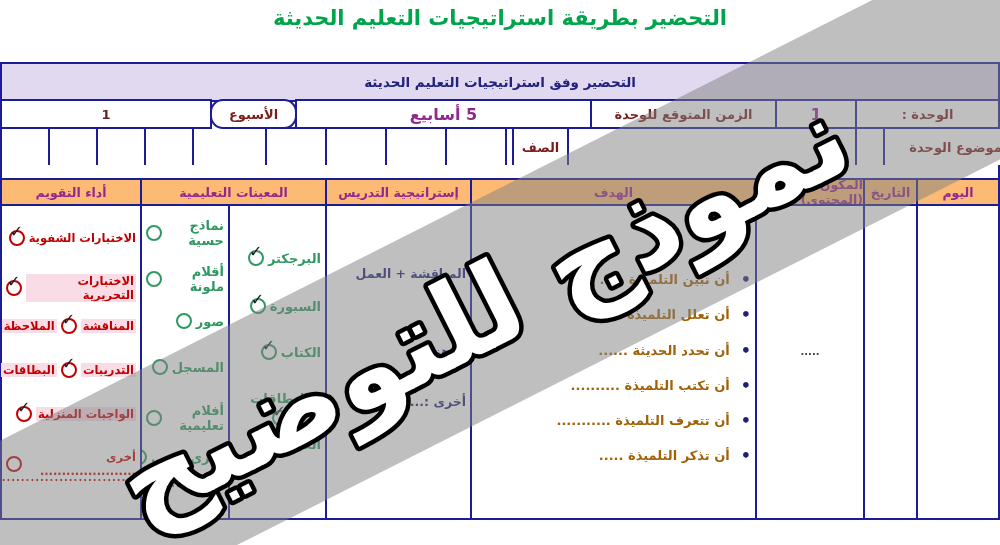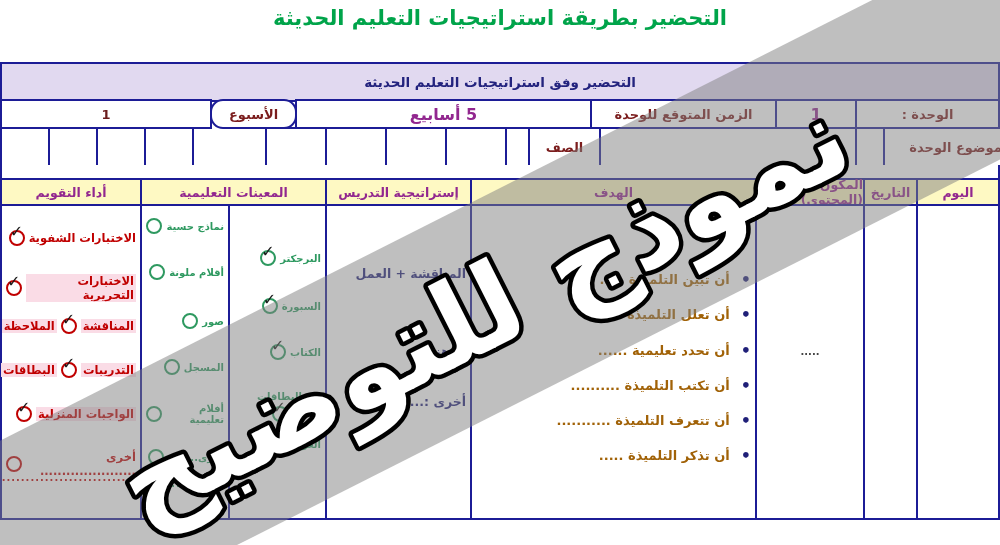--- a/index.html
+++ b/index.html
@@ -7,26 +7,26 @@
   .page{position:relative;width:1000px;height:545px;background:#fff;overflow:hidden;direction:rtl;}
   .abs{position:absolute;box-sizing:border-box;}
   .page-title{top:6px;left:0;width:100%;text-align:center;font-size:21px;font-weight:bold;color:#00a44a;}
   .cell{position:absolute;box-sizing:border-box;border:2px solid #1c1c96;background:#fff;
         display:flex;align-items:center;justify-content:center;font-weight:bold;}
   .subtitle-band{top:62px;left:0;width:1000px;height:40px;background:#e1d9f0;color:#23237e;font-size:13.5px;}
   .lbl-maroon{color:#7b1d1d;font-size:13px;}
   .val-purple{color:#92278f;font-size:16px;}
   .val-maroon{color:#6b1d1d;font-size:13px;}
   .spacer-row{top:165px;left:0;width:1000px;height:15px;border-left:2px solid #1c1c96;border-right:2px solid #1c1c96;background:#fff;}
-  .hdr{background:#fef9c3;color:#92278f;font-size:12.5px;}
+  .hdr{background:#fdba74;color:#92278f;font-size:12.5px;}
   .bodycol{background:#fff;}
   
   .crow{position:absolute;right:0;left:0;display:flex;align-items:center;gap:4px;padding:0 4px;font-weight:bold;}
   .ev{color:#c00000;font-size:11.5px;justify-content:flex-start;}
-  .aid{color:#2e9960;font-size:10px;justify-content:flex-start;}
+  .aid{color:#2e9960;font-size:13px;justify-content:flex-start;}
   .strat{color:#1f1f78;font-size:12.5px;justify-content:flex-start;}
   .obj{color:#a16207;font-size:13px;justify-content:flex-start;}
   .obj::before{content:"\2022";color:#1f1f78;font-size:16px;margin-left:7px;flex:none;}
   .hl{background:#fadce6;padding:0 2px;}
   .cc{display:inline-block;width:12px;height:12px;border-radius:50%;border:2px solid currentColor;position:relative;flex:none;}
   .cc.checked::after{content:"\2713";position:absolute;left:-1px;top:-10px;font-size:16px;font-weight:bold;color:#1a1a1a;}
   .dotline{letter-spacing:1px;font-size:10px;}
   .divider-v{position:absolute;background:#1c1c96;}
   .comp-dots{position:absolute;color:#444;font-size:10px;font-weight:bold;width:100%;text-align:center;}
   
@@ -47,21 +47,21 @@
 
   <div class="cell lbl-maroon" style="top:99px;height:30px;left:855px;width:145px;">الوحدة :</div>
   <div class="cell val-purple" style="top:99px;height:30px;left:775px;width:82px;">1</div>
   <div class="cell lbl-maroon" style="top:99px;height:30px;left:590px;width:187px;">الزمن المتوقع للوحدة</div>
   <div class="cell val-purple" style="top:99px;height:30px;left:295px;width:297px;">5 أسابيع</div>
   <div class="cell lbl-maroon" style="top:99px;height:30px;left:210px;width:87px;border-radius:13px;">الأسبوع</div>
   <div class="cell val-maroon" style="top:99px;height:30px;left:0;width:212px;">1</div>
 
   <div class="cell lbl-maroon" style="top:127px;height:40px;left:855px;width:145px;margin-left:28px;">موضوع الوحدة</div>
   <div class="cell" style="top:127px;height:40px;left:560px;width:297px;"></div>
-  <div class="cell lbl-maroon" style="top:127px;height:40px;left:528px;width:73px;">الصف</div>
+  <div class="cell lbl-maroon" style="top:127px;height:40px;left:512px;width:57px;">الصف</div>
   <div class="cell" style="top:127px;height:40px;left:445px;width:62px;"></div>
   <div class="cell" style="top:127px;height:40px;left:385px;width:62px;"></div>
   <div class="cell" style="top:127px;height:40px;left:325px;width:62px;"></div>
   <div class="cell" style="top:127px;height:40px;left:265px;width:62px;"></div>
   <div class="cell" style="top:127px;height:40px;left:144px;width:50px;"></div>
   <div class="cell" style="top:127px;height:40px;left:96px;width:50px;"></div>
   <div class="cell" style="top:127px;height:40px;left:48px;width:50px;"></div>
   <div class="cell" style="top:127px;height:40px;left:0;width:50px;"></div>
 
   <div class="abs spacer-row"></div>
@@ -77,21 +77,21 @@
   <div class="cell bodycol" style="top:204px;height:316px;left:916px;width:84px;"></div>
   <div class="cell bodycol" style="top:204px;height:316px;left:863px;width:55px;"></div>
 
   <div class="cell bodycol" style="top:204px;height:316px;left:755px;width:110px;">
     <span class="comp-dots" style="top:140px;">.....</span>
   </div>
 
   <div class="cell bodycol" style="top:204px;height:316px;left:470px;width:287px;display:block;">
     <div class="crow obj" style="top:64px;">أن تبين التلميذة .....</div>
     <div class="crow obj" style="top:99px;">أن تعلل التلميذة .......</div>
-    <div class="crow obj" style="top:135px;">أن تحدد تعليمية ......</div>
+    <div class="crow obj" style="top:135px;">أن تحدد الحديثة ......</div>
     <div class="crow obj" style="top:170px;">أن تكتب التلميذة ..........</div>
     <div class="crow obj" style="top:205px;">أن تتعرف التلميذة ...........</div>
     <div class="crow obj" style="top:240px;">أن تذكر التلميذة .....</div>
   </div>
 
   <div class="cell bodycol" style="top:204px;height:316px;left:325px;width:147px;display:block;">
     <div class="crow strat" style="top:60px;">المناقشة + العمل</div>
     <div class="crow strat" style="top:138px;">الذهني</div>
     <div class="crow strat" style="top:188px;">أخرى :................</div>
   </div>

